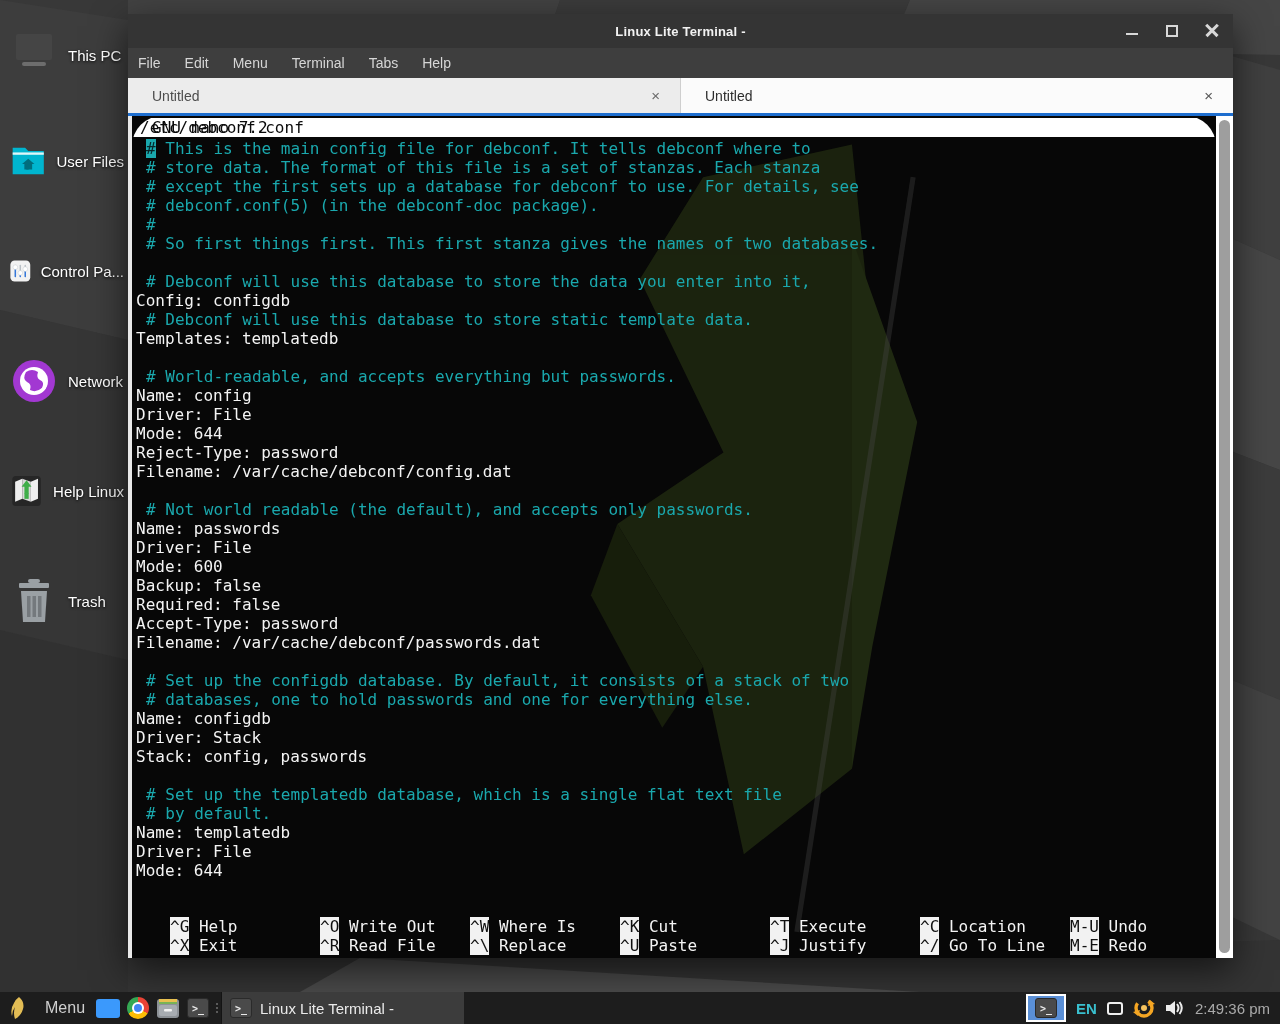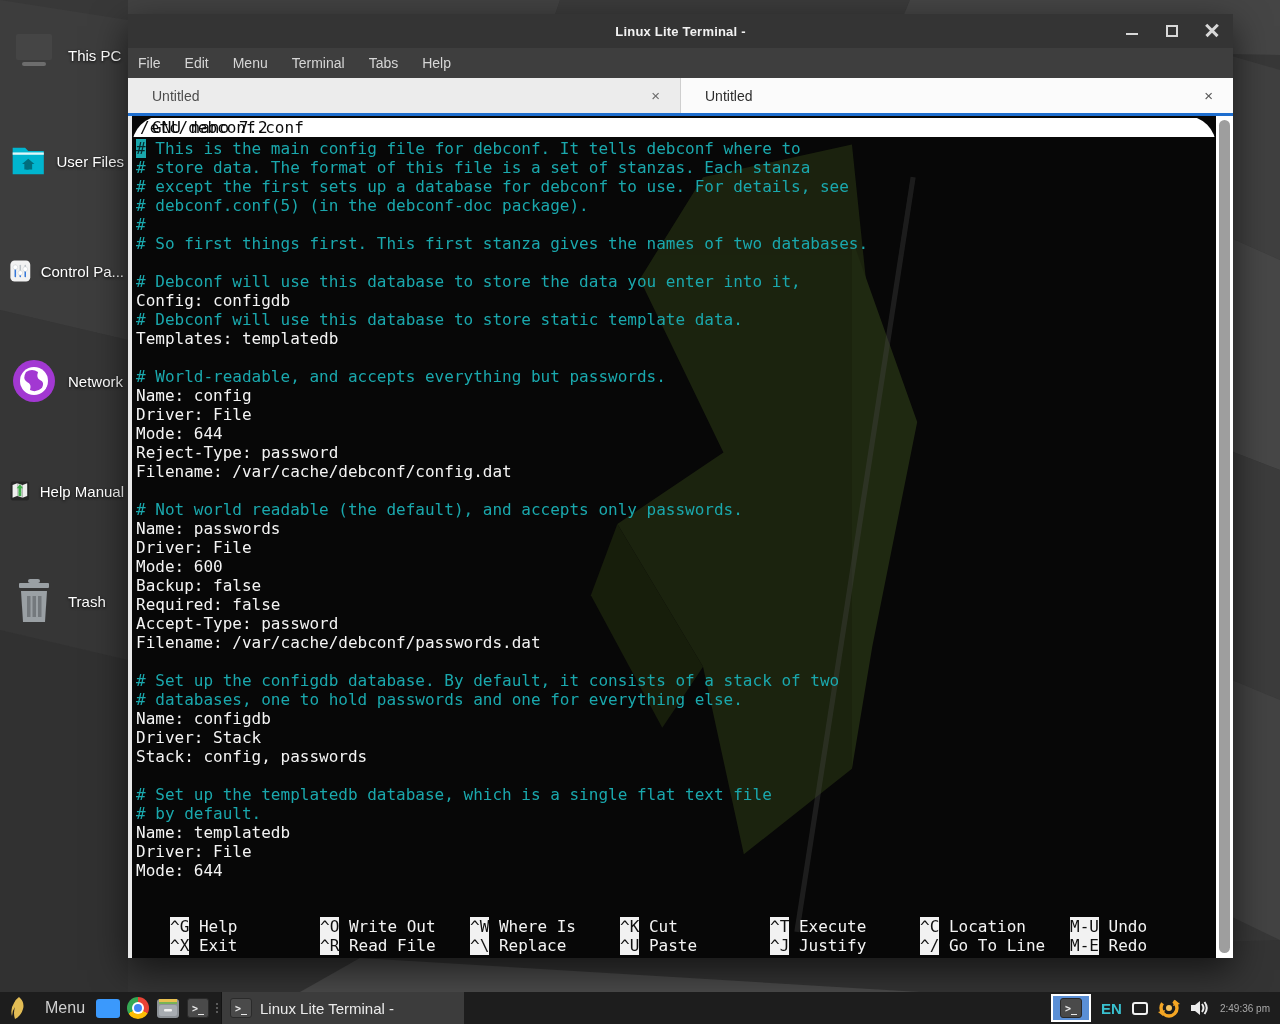--- a/index.html
+++ b/index.html
@@ -35,21 +35,21 @@
   
   #term-wrap { display:flex; height:842px; background:#070707; border-left:4px solid #e9e9e9; position:relative; }
   #terminal { position:relative; flex:1; overflow:hidden;
               font-family:"DejaVu Sans Mono", monospace; font-size:16px; line-height:19px;border-radius:30px; }
   #logo-bleed { position:absolute; inset:0; opacity:.55; }
   #nano-header { position:relative; margin-top:2px; height:19px; background:#ffffff; color:#0a0a0a; }
   #nano-app { position:absolute; left:20px; }
   #nano-file { position:absolute; left:8px; right:0; }
   #editor { position:relative; padding-left:4px; padding-top:2px; }
   .ln { height:19px; white-space:pre; }
-  .ln.comment { color:#1aa8ad; }
+  .ln.comment { color:#1aa8ad;margin-left:10px; }
   .ln.plain { color:#f4f4f4; }
   .cursor { background:#1aa8ad; color:#06282a; }
   #shortcuts { position:absolute; left:4px; right:2px; bottom:3px; display:flex; }
   .sc-col { width:150px; display:flex; flex-direction:column; }
   .sc-item { height:19px; white-space:pre; color:#f4f4f4;padding-left:34px; }
   .sc-item .k { background:#f2f2f2; color:#101010; }
   #scrollbar { width:17px; background:#ffffff; position:relative; cursor:pointer; }
   #scroll-thumb { position:absolute; left:3px; right:3px; top:4px; bottom:5px; background:#9e9e9e; border-radius:6px; cursor:grab; }
   
   #taskbar { position:absolute; left:0; bottom:0; width:1280px; height:32px; background:#1d1d1d;
@@ -62,21 +62,21 @@
   #task-btn { display:flex; align-items:center; gap:8px; height:32px; padding:0 70px 0 8px; background:#3c3c3c;
               border-left:1px solid #141414; cursor:pointer; }
   #task-btn span { color:#eaeaea; font-size:15px; }
   .term-ico { width:22px; height:20px; background:#4a4a4a; border:1px solid #2a2a2a; border-radius:3px;
               color:#e8e8e8; font-family:"DejaVu Sans Mono",monospace; font-size:10px; font-weight:bold;
               display:flex; align-items:center; justify-content:center; }
   #tray { margin-left:auto; display:flex; align-items:center; gap:10px; padding-right:10px; height:32px; }
   #tray-term { width:40px; height:28px; background:#5a8fd6; border:2px solid #fff; display:flex; align-items:center; justify-content:center; cursor:pointer; }
   #kbd-lang { color:#39c0cf; font-size:15px; font-weight:bold; cursor:pointer; }
   #display-ico { width:16px; height:13px; border:2px solid #f0f0f0; border-radius:3px; cursor:pointer; }
-  #clock { color:#a9a9a9; font-size:10px; cursor:pointer; }
+  #clock { color:#a9a9a9; font-size:15px; cursor:pointer; }
   .chrome { width:22px; height:22px; border-radius:50%; position:relative;
             background:conic-gradient(#ea4335 0 33.3%, #fbbc05 0 66.6%, #34a853 0 100%); }
   .chrome::before { content:""; position:absolute; inset:5px; background:#fff; border-radius:50%; }
   .chrome::after { content:""; position:absolute; inset:7px; background:#4285f4; border-radius:50%; }
   .showdesk { width:24px; height:19px; background:#3b99fc; border-radius:3px; }
 </style>
 </head>
 <body>
 
 <svg id="wallpaper" viewBox="0 0 1280 1024" preserveAspectRatio="none">
@@ -141,21 +141,21 @@
 
 <div class="desk-icon" style="top:468px">
   <svg width="52" height="46" viewBox="0 0 52 46">
     <rect x="6" y="2" width="40" height="42" rx="5" fill="#262626"></rect>
     <path d="M10 10 l10 -4 v28 l-10 4 z" fill="#efefef"></path>
     <path d="M20 6 l12 4 v28 l-12 -4 z" fill="#d9d9d9"></path>
     <path d="M32 10 l10 -4 v28 l-10 4 z" fill="#efefef"></path>
     <path d="M26 8 l7 9 h-4 v10 h-6 v-10 h-4 z" fill="#3fae49"></path>
     <rect x="23" y="26" width="6" height="8" fill="#3fae49"></rect>
   </svg>
-  <div class="lbl">Help Manual</div>
+  <div class="lbl">Help Linux</div>
 </div>
 
 <div class="desk-icon" style="top:578px">
   <svg width="52" height="46" viewBox="0 0 52 46">
     <rect x="20" y="1" width="12" height="4" rx="2" fill="#9aa0a4"></rect>
     <rect x="11" y="5" width="30" height="5" rx="1" fill="#9aa0a4"></rect>
     <path d="M13 13 h26 l-2 31 h-22 z" fill="#9aa0a4"></path>
     <rect x="19" y="18" width="3.5" height="21" fill="#74797d"></rect>
     <rect x="24.5" y="18" width="3.5" height="21" fill="#74797d"></rect>
     <rect x="30" y="18" width="3.5" height="21" fill="#74797d"></rect>

